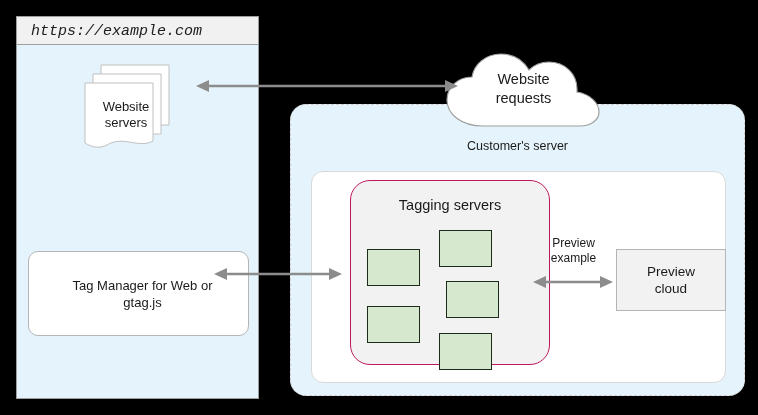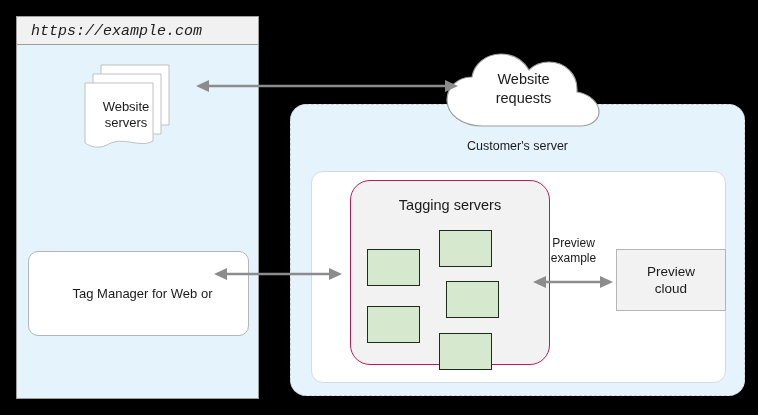--- a/index.html
+++ b/index.html
@@ -231,20 +231,21 @@
       </svg>
       <div class="page-label">
         <div>Website</div>
         <div>servers</div>
       </div>
     </div>
 
     <div id="tag-manager-box" style="left:11px; top:234px;">
       <div class="box-label">
         <div>Tag Manager for Web or</div>
+        <div>gtag.js</div>
       </div>
     </div>
 
   </div>
 
   <div id="customer-cloud-panel">
     <div id="customer-cloud-label">Customer's server</div>
     <div id="inner-white-panel"></div>
   </div>
 

